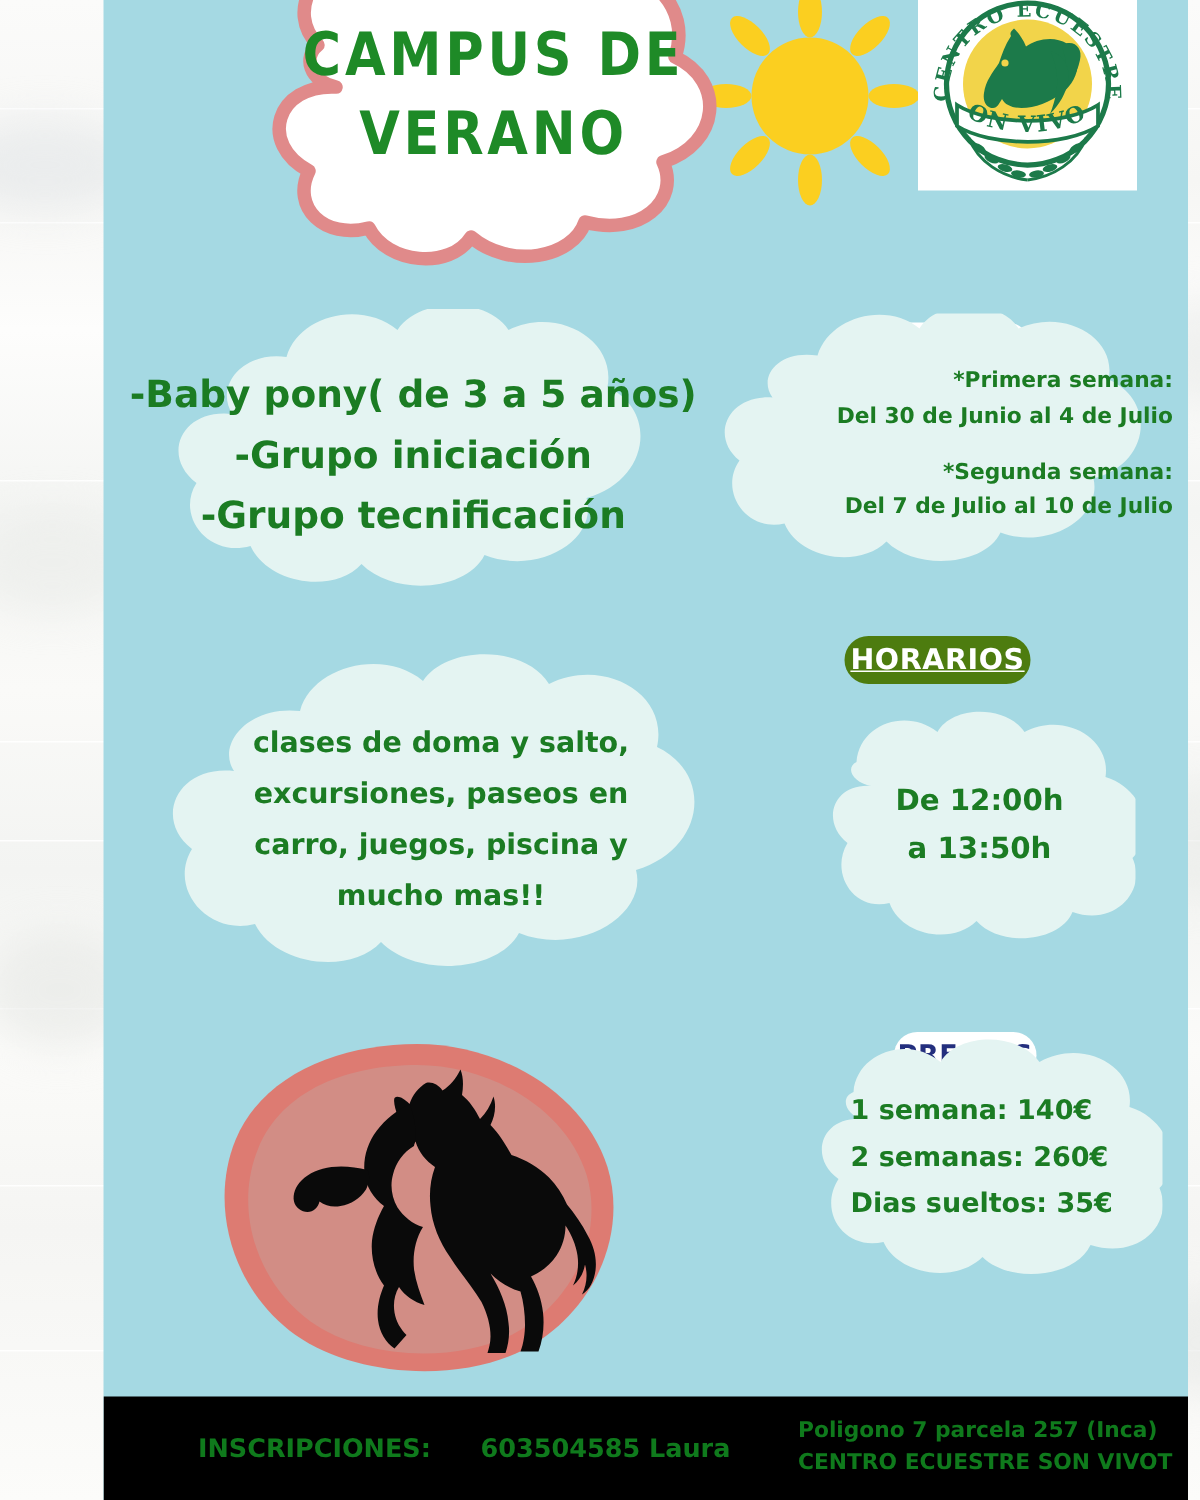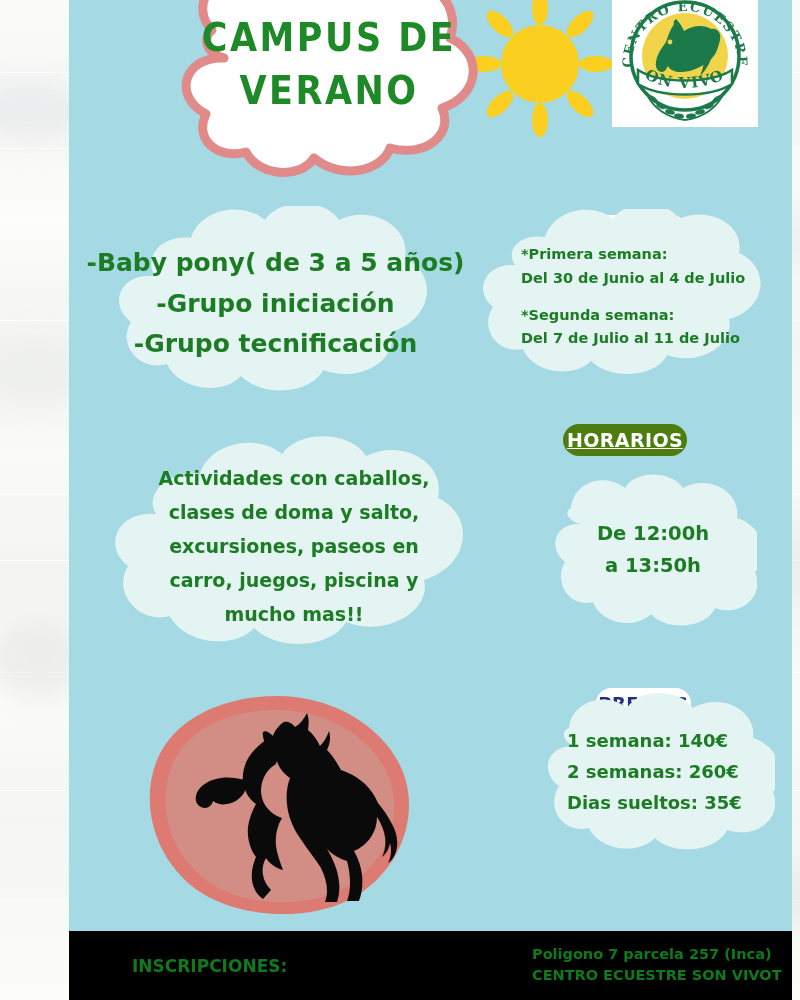--- a/index.html
+++ b/index.html
@@ -81,21 +81,21 @@
   .cloud-groups .cloud-text .ln { white-space:nowrap; }
 
   
   .cloud-acts { left:25px; top:434px; width:400px; height:226px; }
   .cloud-acts .cloud-text { font-size:19px; line-height:1.78; }
   .cloud-acts .cloud-text .ln { white-space:nowrap; }
 
   
   .cloud-dates { left:402px; top:209px; width:311px; height:176px; }
   .cloud-dates .cloud-text {
-    align-items:flex-start; justify-content:center;
+    align-items:flex-end; justify-content:center;
     padding-left:50px; text-align:left; font-size:14.5px; line-height:1.62;
   }
   .cloud-dates .gap { height:14px; }
 
   
   .cloud-sched { left:480px; top:470px; width:208px; height:160px; }
   .cloud-sched .cloud-text { font-size:19.5px; line-height:1.62; }
 
   
   .cloud-prices { left:472px; top:690px; width:234px; height:165px; }
@@ -296,40 +296,39 @@
                  C 274 16, 238 -4, 208 10
                  C 196 -10, 154 -10, 142 10
                  C 120 -8, 82 2, 74 28
                  C 48 24, 34 42, 44 56 Z" fill="#e4f4f2"></path>
       </svg>
       <div class="cloud-text">
         <span>*Primera semana:</span>
         <span>Del 30 de Junio al 4 de Julio</span>
         <span class="gap"></span>
         <span>*Segunda  semana:</span>
-        <span>Del 7 de Julio al 11 de Julio</span>
+        <span>Del 7 de Julio al 10 de Julio</span>
       </div>
     </div>
 
     <div class="cloud cloud-acts">
       <svg viewBox="0 0 400 226" xmlns="http://www.w3.org/2000/svg">
         <path d="M62 80
                  C 24 76, 8 112, 34 132
                  C 18 158, 44 190, 76 182
                  C 90 210, 140 216, 160 194
                  C 184 218, 238 214, 252 188
                  C 292 204, 338 176, 330 146
                  C 376 132, 382 82, 344 64
                  C 352 28, 308 4, 272 22
                  C 256 -4, 204 -4, 188 20
                  C 162 -2, 114 10, 106 40
                  C 72 36, 50 62, 62 80 Z" fill="#e4f4f2"></path>
       </svg>
       <div class="cloud-text">
-        <span class="ln">Actividades con caballos,</span>
         <span class="ln">clases de doma y salto,</span>
         <span class="ln">excursiones, paseos en</span>
         <span class="ln">carro, juegos, piscina y</span>
         <span class="ln">mucho mas!!</span>
       </div>
     </div>
 
     <div class="pill pill-blue pill-horarios">HORARIOS</div>
 
     <div class="cloud cloud-sched">
@@ -459,20 +458,21 @@
                    C 109 97, 110 92, 108 88 Z"></path>
         </g>
       </svg>
     </div>
 
   </div>
 
   <div class="footer">
     <div class="footer-left">
       <span>INSCRIPCIONES:</span>
+      <span>603504585 Laura</span>
     </div>
     <div class="footer-right">
       <div>Poligono 7 parcela 257 (Inca)</div>
       <div>CENTRO ECUESTRE SON VIVOT</div>
     </div>
   </div>
 
 </div>
 
 </body></html>

